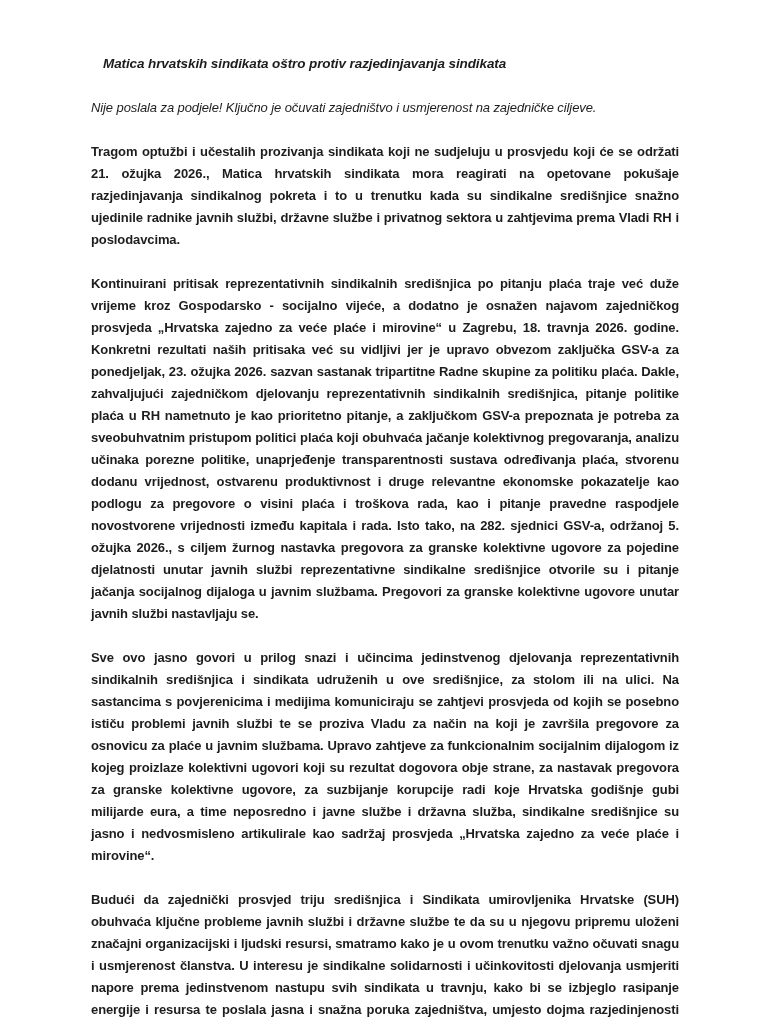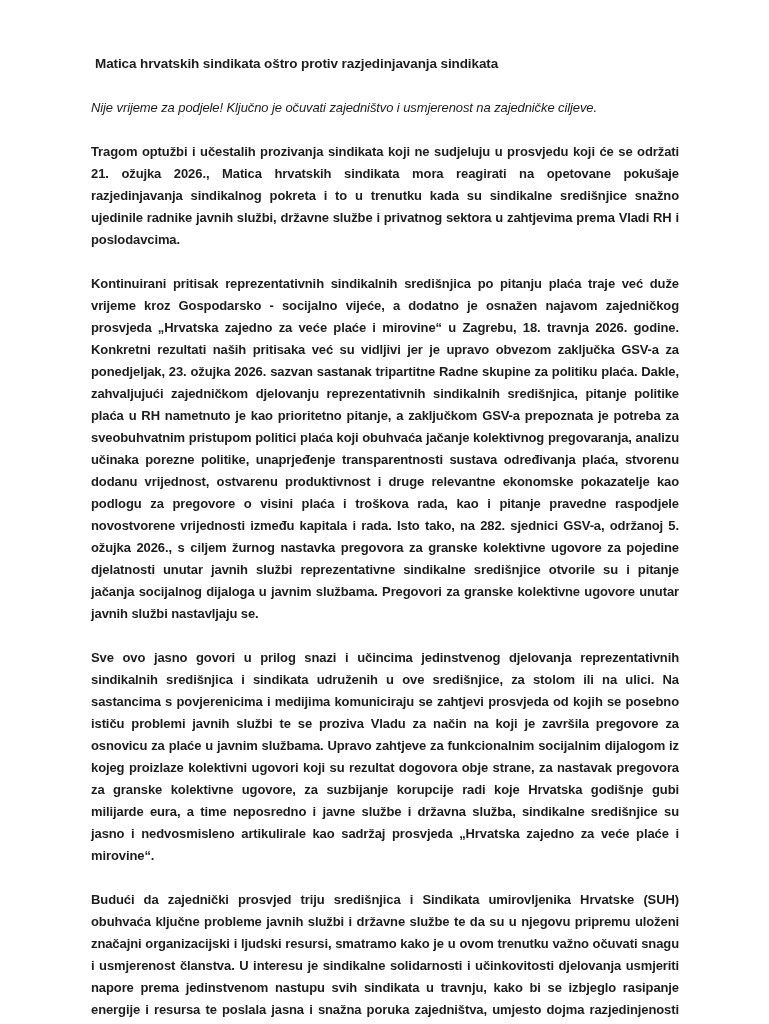--- a/index.html
+++ b/index.html
@@ -21,37 +21,38 @@
     width: 588px;
     color: #1d1d1d;
     font-family: "Liberation Sans", sans-serif;
     font-size: 13px;
     line-height: 22px;
     letter-spacing: -0.1px;
   }
   .doc-title {
     font-weight: bold;
     font-size: 13.5px;
-    margin: 0 0 22px 4px;
+    margin: 0 0 22px 12px;
+    font-style: italic;
   }
   .doc-subtitle {
     font-style: italic;
     margin: 0 0 22px 0;
   }
   .doc-paragraph {
     text-align: justify;
     margin: 0 0 22px 0;
     font-weight: bold;
   }
 </style>
 </head>
 <body>
 
 <div class="page">
   <div class="content">
     <p class="doc-title">Matica hrvatskih sindikata oštro protiv razjedinjavanja sindikata</p>
-    <p class="doc-subtitle">Nije vrijeme za podjele! Ključno je očuvati zajedništvo i usmjerenost na zajedničke ciljeve.</p>
+    <p class="doc-subtitle">Nije poslala za podjele! Ključno je očuvati zajedništvo i usmjerenost na zajedničke ciljeve.</p>
     <p class="doc-paragraph">Tragom optužbi i učestalih prozivanja sindikata koji ne sudjeluju u prosvjedu koji će se održati 21. ožujka 2026., Matica hrvatskih sindikata mora reagirati na opetovane pokušaje razjedinjavanja sindikalnog pokreta i to u trenutku kada su sindikalne središnjice snažno ujedinile radnike javnih službi, državne službe i privatnog sektora u zahtjevima prema Vladi RH i poslodavcima.</p>
     <p class="doc-paragraph">Kontinuirani pritisak reprezentativnih sindikalnih središnjica po pitanju plaća traje već duže vrijeme kroz Gospodarsko - socijalno vijeće, a dodatno je osnažen najavom zajedničkog prosvjeda „Hrvatska zajedno za veće plaće i mirovine“ u Zagrebu, 18. travnja 2026. godine. Konkretni rezultati naših pritisaka već su vidljivi jer je upravo obvezom zaključka GSV-a za ponedjeljak, 23. ožujka 2026. sazvan sastanak tripartitne Radne skupine za politiku plaća. Dakle, zahvaljujući zajedničkom djelovanju reprezentativnih sindikalnih središnjica, pitanje politike plaća u RH nametnuto je kao prioritetno pitanje, a zaključkom GSV-a prepoznata je potreba za sveobuhvatnim pristupom politici plaća koji obuhvaća jačanje kolektivnog pregovaranja, analizu učinaka porezne politike, unaprjeđenje transparentnosti sustava određivanja plaća, stvorenu dodanu vrijednost, ostvarenu produktivnost i druge relevantne ekonomske pokazatelje kao podlogu za pregovore o visini plaća i troškova rada, kao i pitanje pravedne raspodjele novostvorene vrijednosti između kapitala i rada. Isto tako, na 282. sjednici GSV-a, održanoj 5. ožujka 2026., s ciljem žurnog nastavka pregovora za granske kolektivne ugovore za pojedine djelatnosti unutar javnih službi reprezentativne sindikalne središnjice otvorile su i pitanje jačanja socijalnog dijaloga u javnim službama. Pregovori za granske kolektivne ugovore unutar javnih službi nastavljaju se.</p>
     <p class="doc-paragraph">Sve ovo jasno govori u prilog snazi i učincima jedinstvenog djelovanja reprezentativnih sindikalnih središnjica i sindikata udruženih u ove središnjice, za stolom ili na ulici. Na sastancima s povjerenicima i medijima komuniciraju se zahtjevi prosvjeda od kojih se posebno ističu problemi javnih službi te se proziva Vladu za način na koji je završila pregovore za osnovicu za plaće u javnim službama. Upravo zahtjeve za funkcionalnim socijalnim dijalogom iz kojeg proizlaze kolektivni ugovori koji su rezultat dogovora obje strane, za nastavak pregovora za granske kolektivne ugovore, za suzbijanje korupcije radi koje Hrvatska godišnje gubi milijarde eura, a time neposredno i javne službe i državna služba, sindikalne središnjice su jasno i nedvosmisleno artikulirale kao sadržaj prosvjeda „Hrvatska zajedno za veće plaće i mirovine“.</p>
     <p class="doc-paragraph">Budući da zajednički prosvjed triju središnjica i Sindikata umirovljenika Hrvatske (SUH) obuhvaća ključne probleme javnih službi i državne službe te da su u njegovu pripremu uloženi značajni organizacijski i ljudski resursi, smatramo kako je u ovom trenutku važno očuvati snagu i usmjerenost članstva. U interesu je sindikalne solidarnosti i učinkovitosti djelovanja usmjeriti napore prema jedinstvenom nastupu svih sindikata u travnju, kako bi se izbjeglo rasipanje energije i resursa te poslala jasna i snažna poruka zajedništva, umjesto dojma razjedinjenosti koji bi mogao ići u prilog drugoj strani.</p>
   </div>
 </div>
 
 </body></html>

